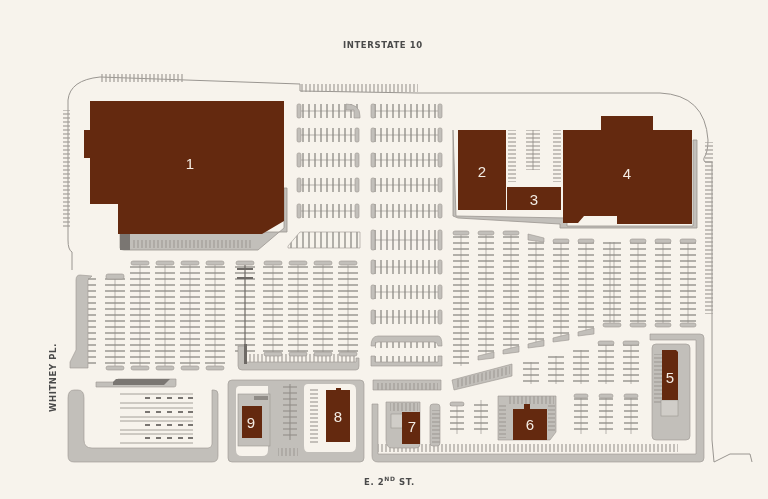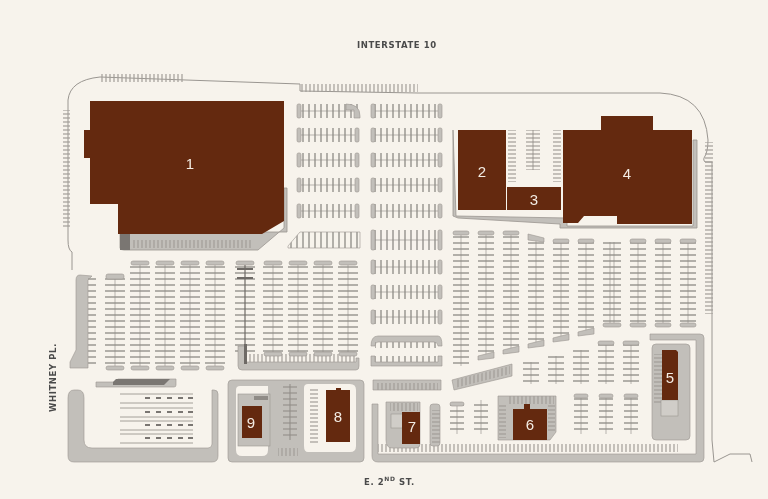--- a/index.html
+++ b/index.html
@@ -6,21 +6,21 @@
   body { width:768px; height:499px; background:#f7f3ec; overflow:hidden; position:relative; font-family:"DejaVu Sans", sans-serif; }
   #map { position:absolute; left:0; top:0; width:768px; height:499px; }
   .street { position:absolute; font-family:"DejaVu Sans", sans-serif; font-weight:bold; font-size:8.5px; letter-spacing:0.6px; color:#4a4a4a; }
   .street sup { font-size:6px; }
   .street-v { transform:rotate(-90deg); transform-origin:left top; }
   .bnum { font-family:"Liberation Sans", sans-serif; fill:#f3ece4; font-size:15px; text-anchor:middle; dominant-baseline:central; }
 </style>
 </head>
 <body>
 
-<div class="street" style="left:357px; top:40px;">INTERSTATE 10</div>
+<div class="street" style="left:343px; top:40px;">INTERSTATE 10</div>
 <div class="street" style="left:364px; top:475px;"><span>E. 2</span><sup>ND</sup><span> ST.</span></div>
 <div class="street street-v" style="left:48px; top:412px;">WHITNEY PL.</div>
 
 <svg id="map" viewBox="0 0 768 499" xmlns="http://www.w3.org/2000/svg">
   <defs>
     <pattern id="stallsV" width="4" height="6" patternUnits="userSpaceOnUse">
       <rect x="0" y="0" width="4" height="6" fill="none"></rect>
       <line x1="0" y1="3" x2="4" y2="3" stroke="#a19d98" stroke-width="1.6"></line>
     </pattern>
     <pattern id="stallsH" width="6" height="4" patternUnits="userSpaceOnUse">

